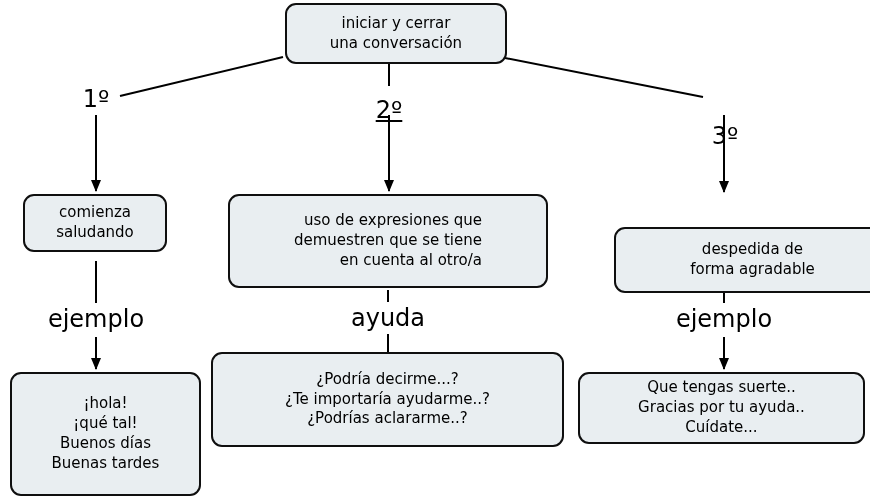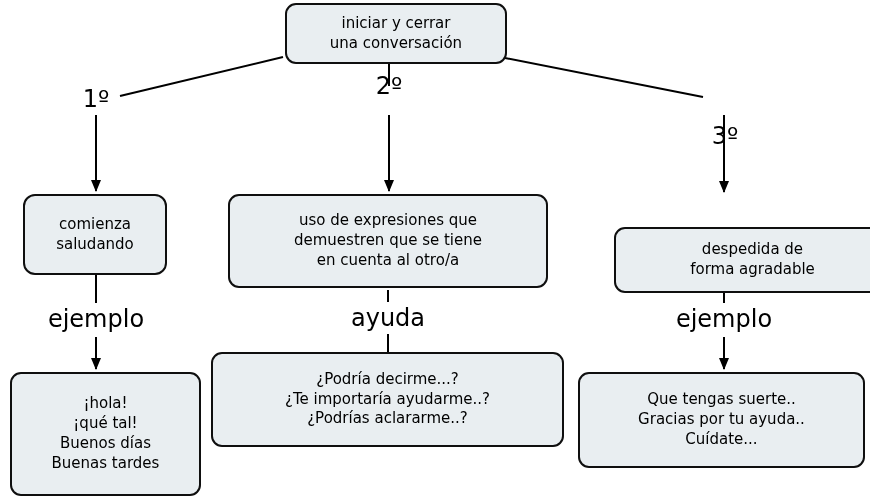--- a/index.html
+++ b/index.html
@@ -47,29 +47,29 @@
   .edge-label {
     position: absolute;
     transform: translateX(-50%);
     font-size: 24px;
     line-height: 1.1;
     white-space: nowrap;
     text-align: center;
   }
   
   .node-root      { left: 285px; top: 3px;   width: 222px; height: 61px; }
-  .node-greeting  { left: 23px;  top: 194px; width: 144px; height: 81px; border-radius: 12px; }
-  .node-expr      { left: 228px; top: 194px; width: 320px; height: 94px; }
+  .node-greeting  { left: 23px;  top: 194px; width: 144px; height: 58px; }
+  .node-expr      { left: 228px; top: 194px; width: 320px; height: 94px; text-align: right; }
   .node-farewell  { left: 614px; top: 203px; width: 277px; height: 66px; margin-top: 24px; }
   .node-greet-ex  { left: 10px;   top: 372px; width: 191px; height: 124px; }
   .node-expr-ex   { left: 211px; top: 352px; width: 353px; height: 95px; }
-  .node-fare-ex   { left: 578px; top: 372px; width: 287px; height: 96px; }
+  .node-fare-ex   { left: 578px; top: 372px; width: 287px; height: 72px; }
 
   .label-1   { left: 96px;  top: 86px; }
-  .label-2   { left: 389px; top: 73px; }
+  .label-2   { left: 389px; top: 97px; text-decoration: underline; }
   .label-3   { left: 725px; top: 87px; margin-top: 36px; }
   .label-ej1 { left: 96px;  top: 306px; }
   .label-como{ left: 388px; top: 305px; }
   .label-ej2 { left: 724px; top: 306px; }
 </style>
 </head>
 <body>
 
 <div class="canvas">
 

